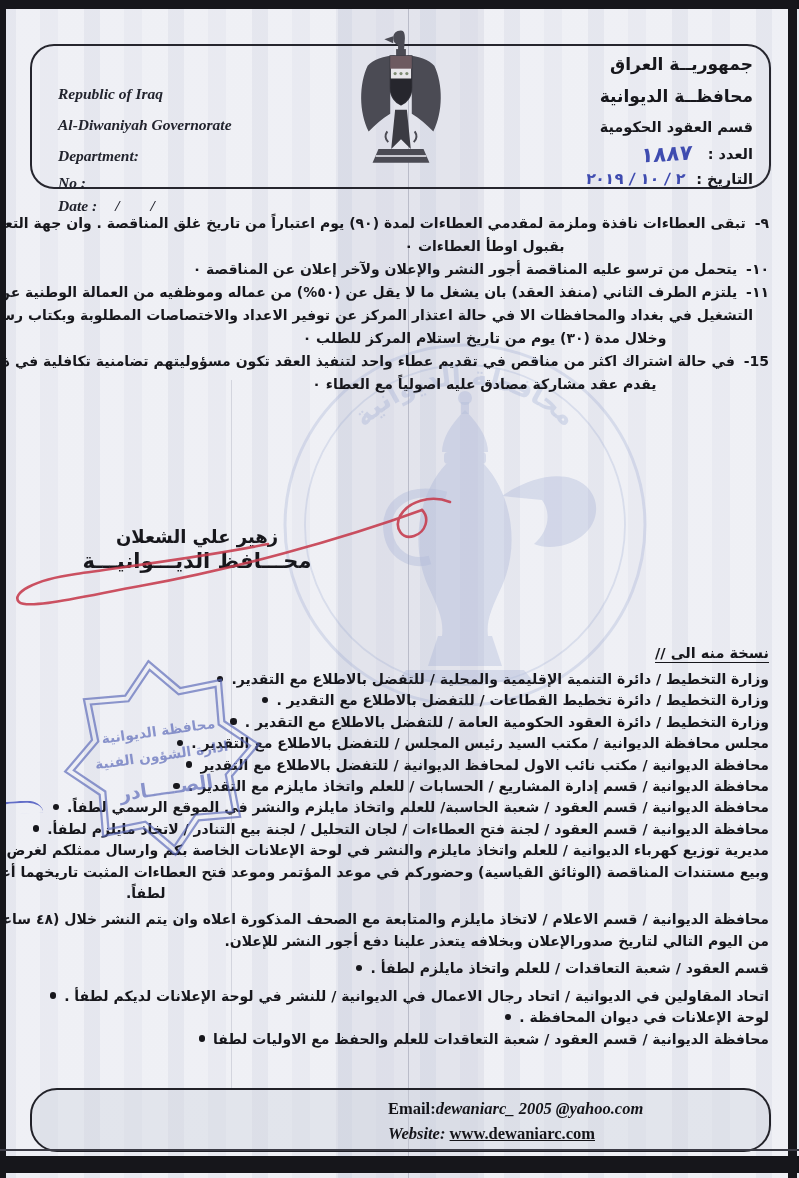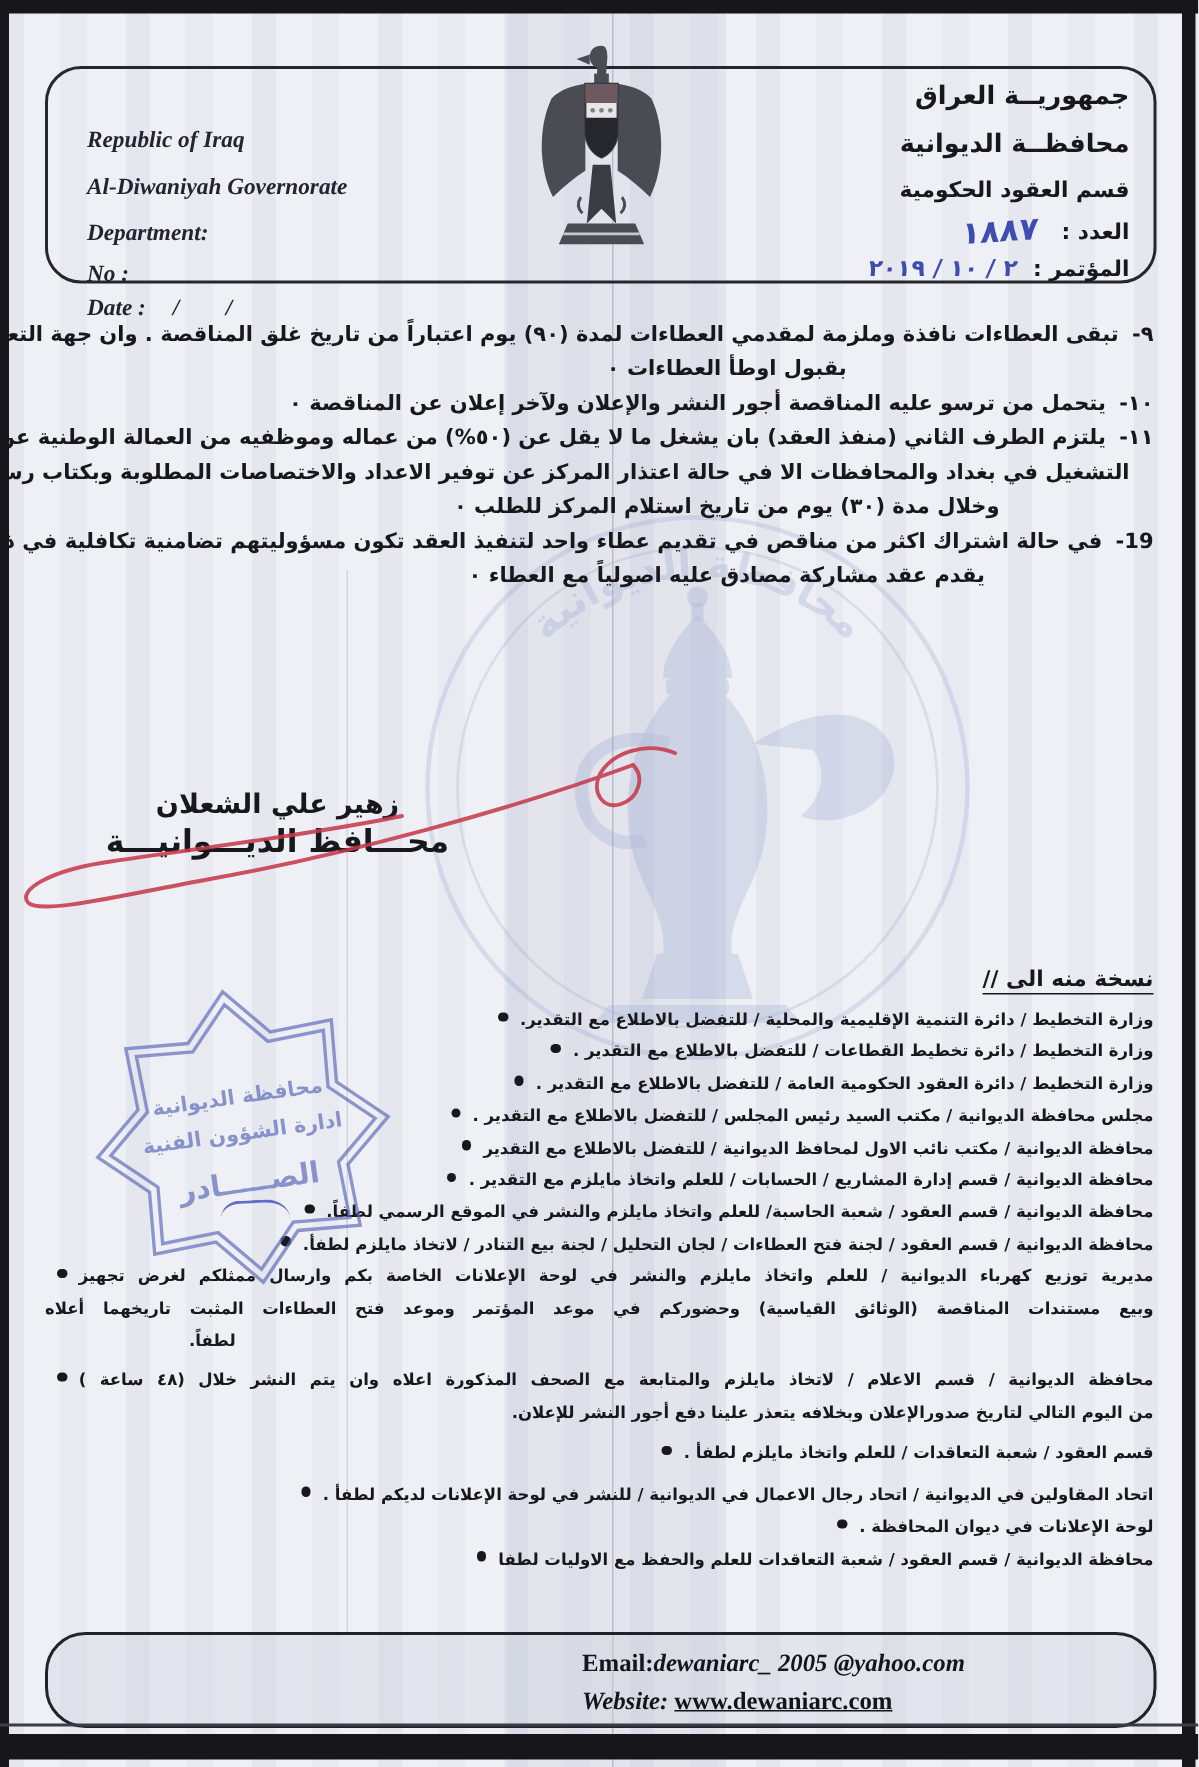--- a/index.html
+++ b/index.html
@@ -41,35 +41,35 @@
   
   .body-block{position:absolute;left:30px;top:212px;width:739px;direction:rtl;z-index:2;}
   .pline{font-size:14px;font-weight:bold;line-height:23px;white-space:nowrap;color:#17171c;}
   .pline .pnum{margin-left:4px;}
   .a-right{text-align:right;}
   .a-justify{text-align:justify;text-align-last:justify;}
   .a-center{text-align:center;padding-left:170px;}
   .a-leftpad{text-align:left;padding-left:96px;direction:rtl;}
   .pline.cont{padding-right:16px;}
   
-  .sig-block{position:absolute;left:42px;top:524px;width:286px;text-align:center;z-index:3;}
+  .sig-block{position:absolute;left:54px;top:524px;width:286px;text-align:center;z-index:3;}
   .sig-name{font-size:18px;font-weight:bold;letter-spacing:1px;line-height:25px;}
   .sig-title{font-size:21px;font-weight:bold;letter-spacing:.5px;line-height:25px;}
   .sig-scribble{position:absolute;left:10px;top:482px;width:462px;height:138px;z-index:4;pointer-events:none;}
   
   .watermark{position:absolute;left:256px;top:336px;width:418px;height:382px;z-index:1;opacity:.5;filter:blur(.4px);}
   
   .stamp{position:absolute;left:62px;top:648px;width:200px;height:220px;z-index:4;
     transform:rotate(-8deg);opacity:.85;}
   
   .cc-block{position:absolute;left:30px;top:645px;width:739px;direction:rtl;z-index:2;}
   .cc-head{font-size:14.5px;font-weight:bold;margin-bottom:8px;}
   .cc-head span{border-bottom:1.6px solid #17171c;padding-bottom:1px;}
   .cc-item{margin:0;}
-  .cc-line{font-size:11px;font-weight:bold;line-height:21.4px;white-space:nowrap;}
+  .cc-line{font-size:14px;font-weight:bold;line-height:21.4px;white-space:nowrap;}
   .cc-list .cc-item:nth-child(10){margin-top:5px;}
   .cc-list .cc-item:nth-child(11){margin-top:6px;}
   .cc-list .cc-item:nth-child(12){margin-top:6px;}
   .bullet{display:inline-block;width:6.5px;height:6.5px;background:#17171c;border-radius:50%;
     margin:0 8px;vertical-align:2px;}
   .pen-mark{display:inline-block;width:46px;height:11px;margin:0 2px -2px 6px;
     border-top:2.6px solid #4a57c0;border-radius:100% 130% 0 0/320% 360% 0 0;
     transform:rotate(-3deg);opacity:.85;}
   
   .footer-box{position:absolute;left:30px;top:1088px;width:737px;height:60px;
@@ -128,21 +128,21 @@
     </div>
     <div class="hdr-ar">
       <div class="ln ar1">جمهوريــة العراق</div>
       <div class="ln ar2">محافظــة الديوانية</div>
       <div class="ln ar3">قسم العقود الحكومية</div>
       <div class="ln ar4">
         <span>العدد :</span>
         <span class="hand-number">١٨٨٧</span>
       </div>
       <div class="ln ar5">
-        <span>المؤتمر :</span>
+        <span>التاريخ :</span>
         <span class="hand-date">٢ / ١٠ / ٢٠١٩</span>
       </div>
     </div>
   </div>
 
   <div class="emblem">
     <svg width="98" height="152" viewBox="0 0 100 152" xmlns="http://www.w3.org/2000/svg">
       <g fill="#4b4b54">
         <path d="M50 3 C45 3 42 6 42 11 C42 14 44 17 47 18 L47 24 L53 24 L54 11 C54 6 53 3 50 3 Z"></path>
         <path d="M42 9 L33 12 L42 16 Z"></path>
@@ -170,21 +170,21 @@
       </div>
       <div>
         <div class="pline a-right"><span class="pnum">١٠-</span> يتحمل من ترسو عليه المناقصة أجور النشر والإعلان ولآخر إعلان عن المناقصة ٠</div>
       </div>
       <div>
         <div class="pline a-justify"><span class="pnum">١١-</span> يلتزم الطرف الثاني (منفذ العقد) بان يشغل ما لا يقل عن (٥٠%) من عماله وموظفيه من العمالة الوطنية عن طريق مراكز</div>
         <div class="pline a-justify cont">التشغيل في بغداد والمحافظات الا في حالة اعتذار المركز عن توفير الاعداد والاختصاصات المطلوبة وبكتاب رسمي مباشر</div>
         <div class="pline a-center">وخلال مدة (٣٠) يوم من تاريخ استلام المركز للطلب ٠</div>
       </div>
       <div>
-        <div class="pline a-justify"><span class="pnum">19-</span> في حالة اشتراك اكثر من مناقص في تقديم عطاء واحد لتنفيذ العقد تكون مسؤوليتهم تضامنية تكافلية في ذلك لتنفيذه على ان</div>
+        <div class="pline a-justify"><span class="pnum">15-</span> في حالة اشتراك اكثر من مناقص في تقديم عطاء واحد لتنفيذ العقد تكون مسؤوليتهم تضامنية تكافلية في ذلك لتنفيذه على ان</div>
         <div class="pline a-center">يقدم عقد مشاركة مصادق عليه اصولياً مع العطاء ٠</div>
       </div>
     </div>
 
   <div class="sig-block">
     <div class="sig-name">زهير علي الشعلان</div>
     <div class="sig-title">محـــافظ الديـــوانيـــة</div>
   </div>
   <div class="sig-scribble">
     <svg width="462" height="138" viewBox="0 0 462 138" xmlns="http://www.w3.org/2000/svg">

